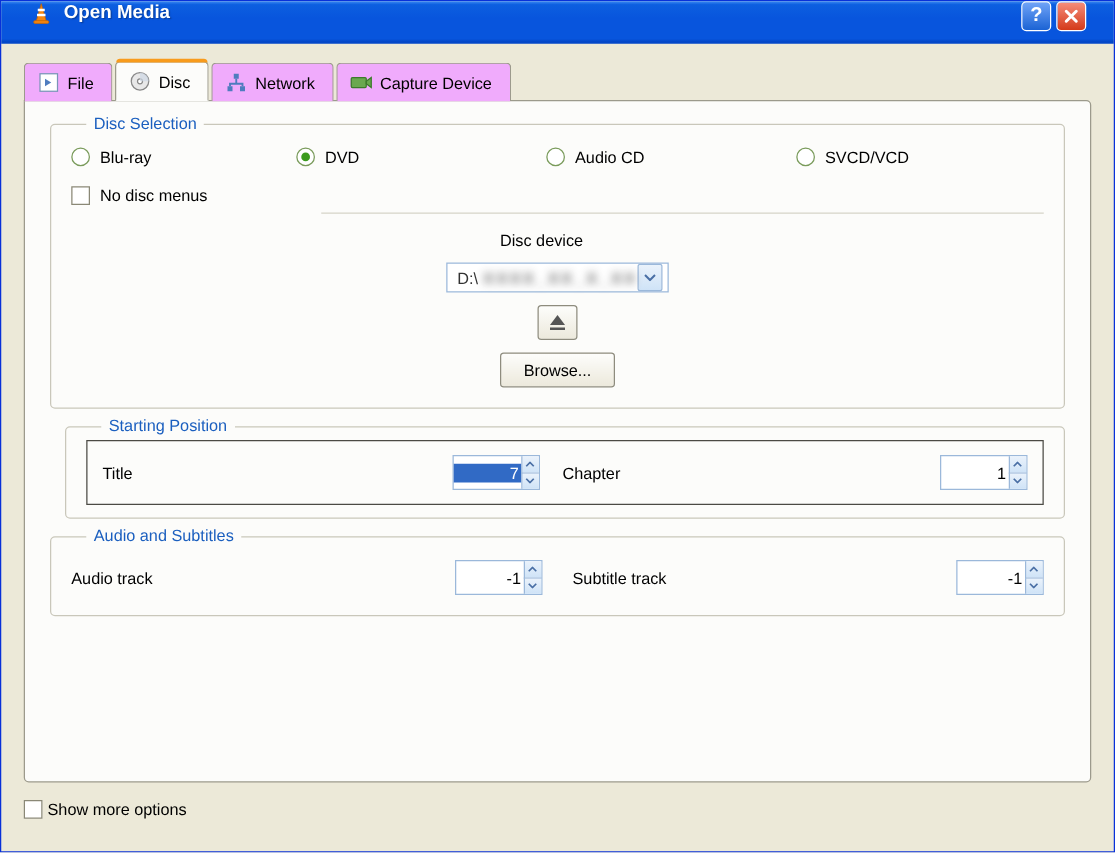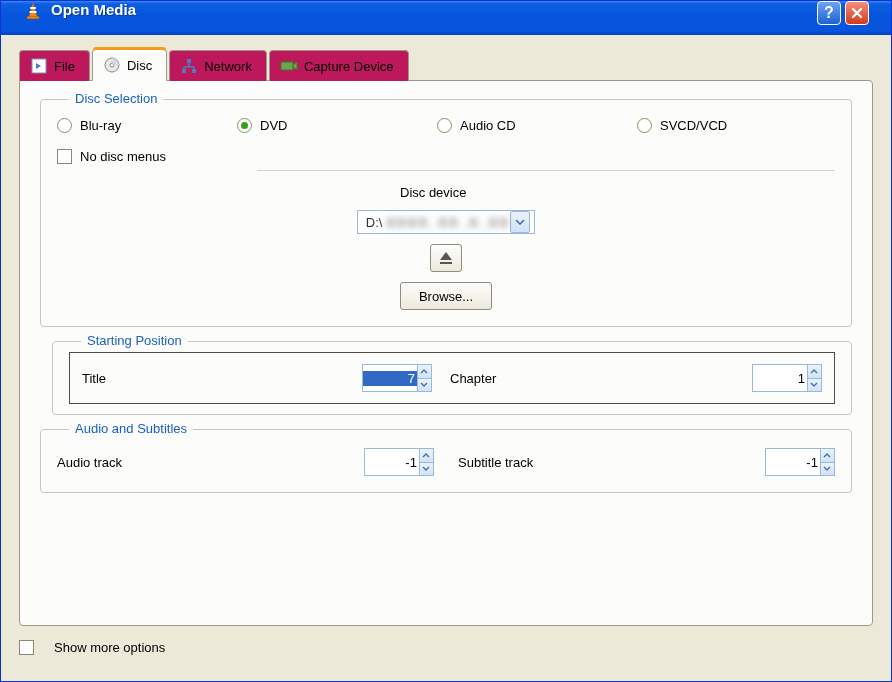--- a/index.html
+++ b/index.html
@@ -59,21 +59,21 @@
 .tabs {
   display: flex;
   align-items: flex-end;
   position: relative;
   margin-bottom: -1px;
   z-index: 2;
 }
 .tab {
   border: 1px solid #9c9a8c;
   border-bottom: none;
-  background: #be185d;
+  background: #f0abfc;
   padding: 6px 14px 6px 10px;
   margin-right: 2px;
   border-radius: 4px 4px 0 0;
   display: flex;
   align-items: center;
   gap: 6px;
   cursor: pointer;
   position: relative;
 }
 .tab.active {
@@ -193,21 +193,21 @@
   flex:1; border-left:1px solid #9bb8da;
   background:linear-gradient(to bottom,#eaf2fb,#cfe3f7);
   display:flex; align-items:center; justify-content:center;
 }
 .spinner .sp-btn:first-child { border-bottom:1px solid #9bb8da; }
 
 .group-inner-row { display:flex; align-items:center; }
 .group-inner-row .col { flex:1; display:flex; align-items:center; }
 
 .bottom-area { margin-top:auto; padding-top:14px; }
-.show-more { display:flex; align-items:center; gap:20px; margin-bottom:14px; }
+.show-more { display:flex; align-items:center; gap:4px; margin-bottom:14px; }
 .button-row { display:flex; justify-content:flex-end; gap:10px; align-items:center; }
 .split-btn {
   display:flex; border:1px solid #003c9c; border-radius:3px; overflow:hidden;
   background:linear-gradient(to bottom,#fdfdfb,#ece9dc);
   box-shadow: inset 0 0 0 1px #a8c5ef;
 }
 .split-btn .main { padding:5px 14px; border-right:1px solid #7f9db9; }
 .split-btn .drop { width:20px; display:flex; align-items:center; justify-content:center; }
 .cancel-btn {
   border:1px solid #8e8c7e; border-radius:3px;

